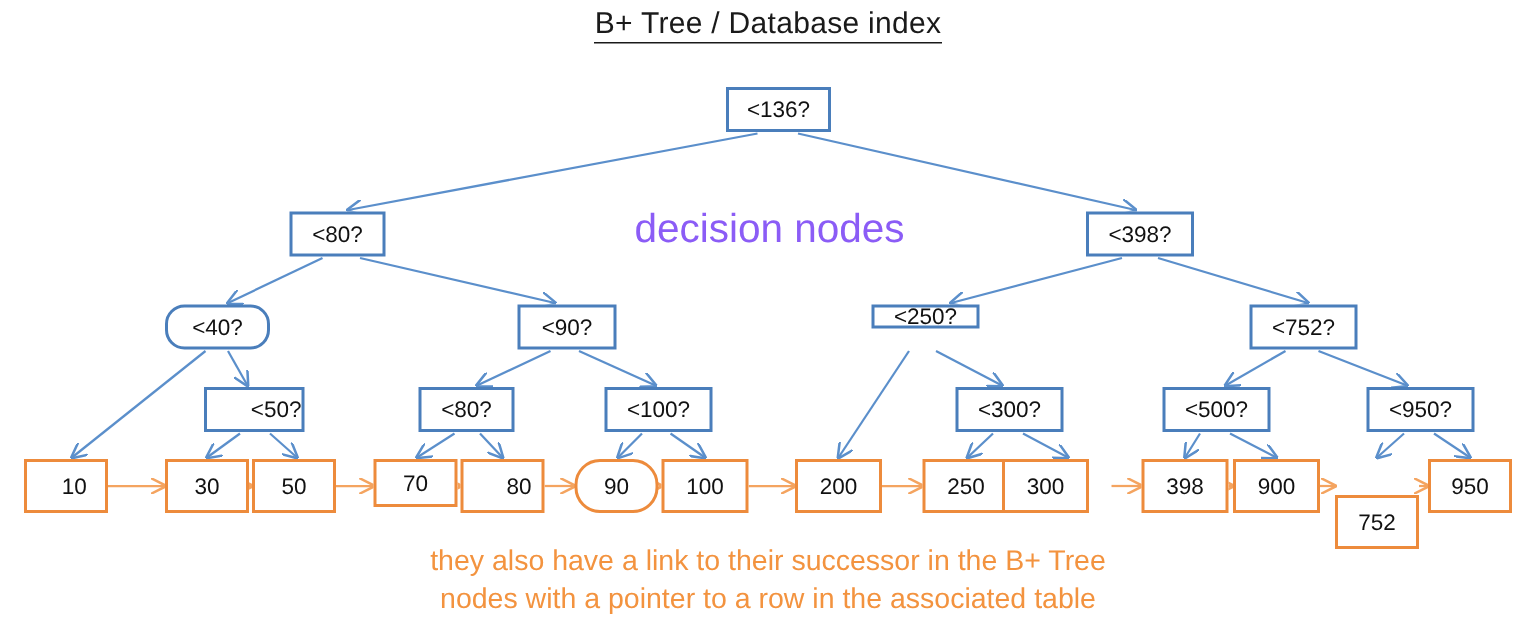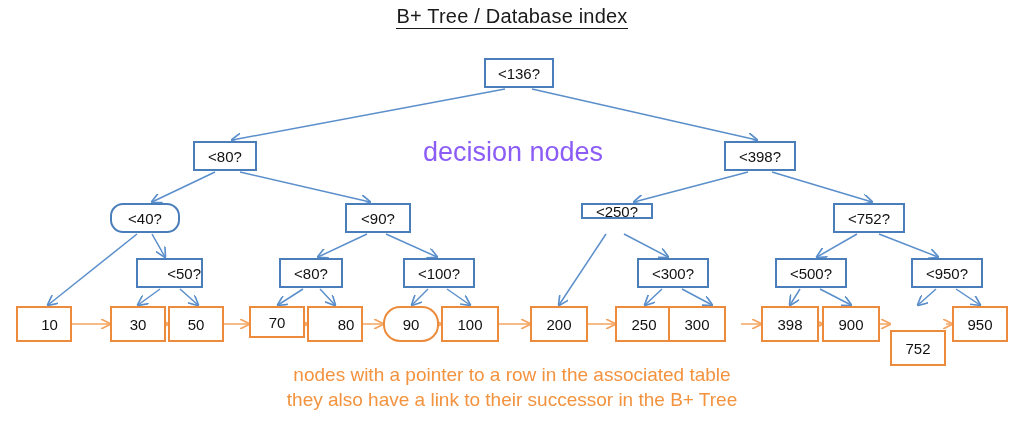--- a/index.html
+++ b/index.html
@@ -219,15 +219,15 @@
       <span>752</span>
     </div>
     <div class="node leaf" style="left: 952px; top: 306px; width: 56px; height: 36px;">
       <span>950</span>
     </div>
   </div>
 
 <div id="decision-label">decision nodes</div>
 
 <div id="caption">
+  <span class="caption-line">they also have a link to their successor in the B+ Tree</span>
   <span class="caption-line">nodes with a pointer to a row in the associated table</span>
-  <span class="caption-line">they also have a link to their successor in the B+ Tree</span>
 </div>
 
 </body></html>

